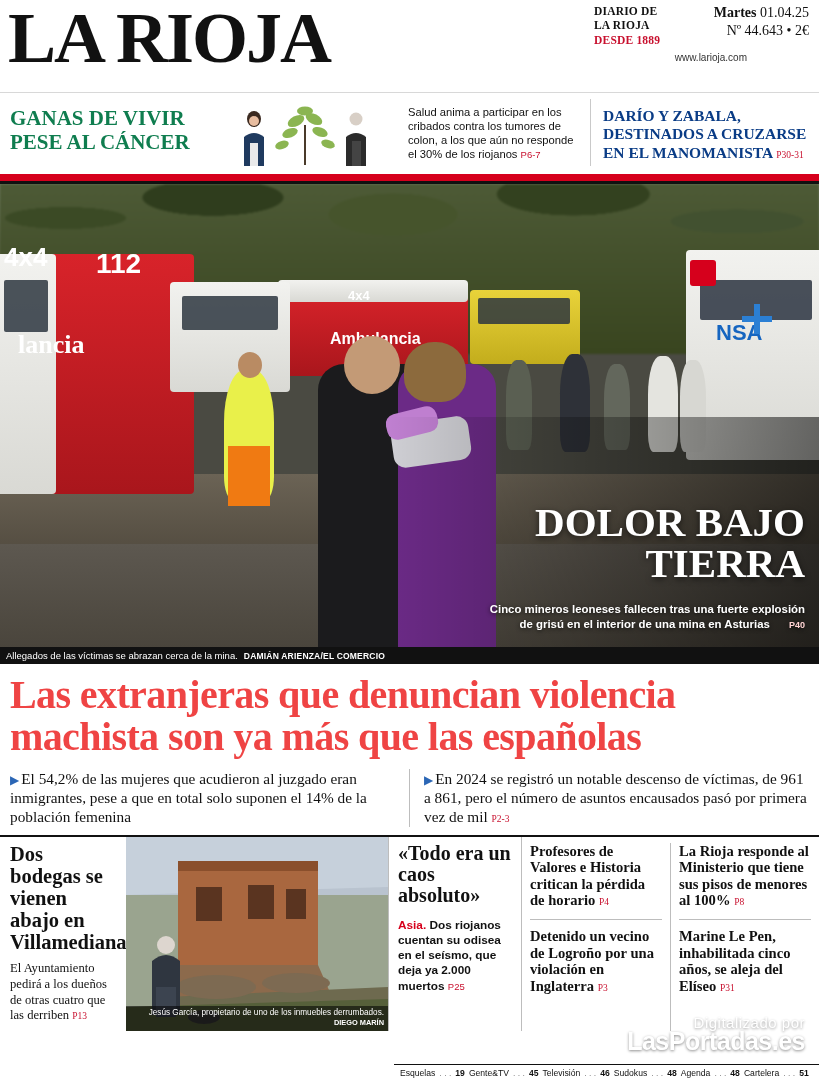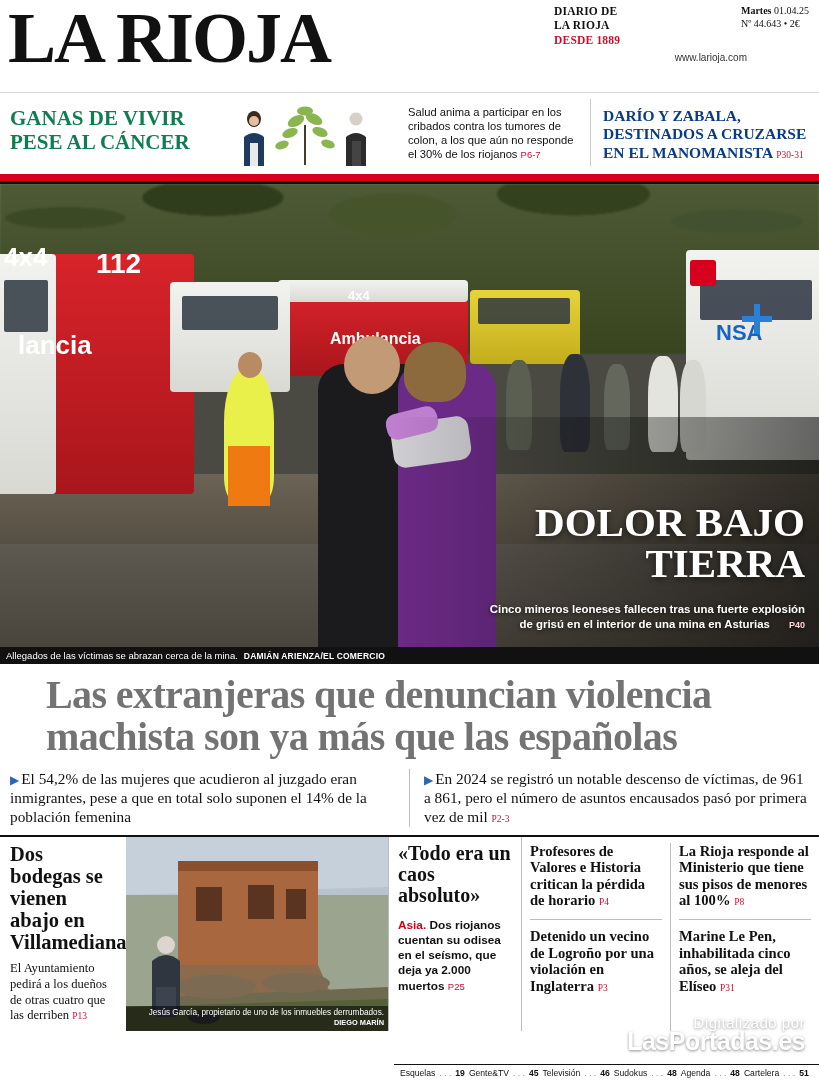--- a/index.html
+++ b/index.html
@@ -17,23 +17,23 @@
     font-family: "Liberation Serif", serif;
     font-weight: 700;
     font-size: 72px;
     letter-spacing: -2px;
     line-height: 0.95;
     color: #111;
     position: absolute; left: 8px; top: 4px;
   }
   .masthead-right { position:absolute; right: 10px; top: 4px; width: 255px; }
   .mh-row { display:flex; justify-content: space-between; align-items: flex-start; }
-  .mh-left-col { font-size: 11.5px; line-height: 1.22; font-weight: 700; color:#111; letter-spacing:.2px;}
+  .mh-left-col { font-size: 11.5px; line-height: 1.22; font-weight: 700; color:#111; letter-spacing:.2px;margin-left:40px;}
   .mh-desde { color: #c8102e; font-weight: 700; font-size: 11.5px; margin-top: 1px; }
-  .mh-right-col { font-size: 10px; line-height:1.3; color:#111; }
+  .mh-right-col { text-align: right; font-size: 14px; line-height:1.3; color:#111; }
   .mh-date-strong { font-weight: 700; }
   .mh-web { position:absolute; right: 72px; top: 52px; font-size: 10px; color:#333; font-family:"Liberation Sans", sans-serif;}
 
   
   .teaser {
     position: relative; height: 78px; border-top: 1px solid #d8d8d8; border-bottom: 0px;
     display:flex; align-items: stretch; padding: 6px 10px 4px 10px;
   }
   .teaser-left { width: 200px; padding-top: 8px; }
   .teaser-left .t1, .teaser-left .t2 {
@@ -93,21 +93,21 @@
     font-size: 11.4px; line-height: 1.3; text-shadow: 0 1px 4px rgba(0,0,0,.7);
   }
   .photo-sub .pg { color:#ffd3d3; font-size:9px;margin-left:16px; }
 
   
   .main-head {
     padding: 10px 10px 4px 10px;
   }
   .main-head h1 {
     font-family:"Liberation Serif", serif; font-weight:700;
-    font-size: 40px; line-height: 1.06; color:#737373; letter-spacing:-.6px;margin-left:36px;
+    font-size: 40px; line-height: 1.06; color:#ef4444; letter-spacing:-.6px;
   }
   .sub-cols { display:flex; padding: 6px 10px 8px 10px; gap: 14px; }
   .sub-col { flex:1; font-family:"Liberation Serif", serif; font-size: 15.3px; line-height:1.26; color:#111; position:relative; }
   .sub-col.second { border-left: 1px solid #bdbdbd; padding-left: 14px; }
   .tri { color:#2b66b5; font-size: 12px; margin-right: 2px; }
 
   
   .bottom { display:flex; border-top: 2px solid #111; height: 196px; }
   .b-col1 { width: 126px; padding: 6px 8px 0 10px; }
   .b-col1 h2 { font-family:"Liberation Serif", serif; font-weight:700; font-size: 20.5px; line-height:1.08; color:#111; }
@@ -236,21 +236,21 @@
       <div class="pc-sky"></div>
       <div class="pc-foliage"></div>
       <div class="pc-ground"></div>
       <div class="pc-road"></div>
 
       <div class="amb amb-red" style="left:-6px; top:70px; width:200px; height:240px;"></div>
       <div class="amb amb-white" style="left:-6px; top:70px; width:62px; height:240px;"></div>
       <div class="amb-glass" style="left:4px; top:96px; width:44px; height:52px;"></div>
       <div class="amb-txt" style="left:4px; top:58px; font-size:26px; color:#fff;">4x4</div>
       <div class="amb-txt" style="left:96px; top:64px; font-size:28px; color:#fff;">112</div>
-      <div class="amb-txt" style="left:18px; top:146px; font-size:26px; color:#fff;">lancia</div>
+      <div class="amb-txt" style="left:18px; top:146px; font-size:26px; color:#fff;font-family:Liberation Serif, serif;">lancia</div>
 
       <div class="amb amb-red" style="left:278px; top:106px; width:190px; height:86px;"></div>
       <div class="amb amb-white" style="left:278px; top:96px; width:190px; height:22px;"></div>
       <div class="amb-txt" style="left:330px; top:146px; font-size:16px; color:#fff;">Ambulancia</div>
       <div class="amb-txt" style="left:348px; top:104px; font-size:13px; color:#fff;">4x4</div>
 
       <div class="amb amb-white" style="left:170px; top:98px; width:120px; height:110px;"></div>
       <div class="amb-glass" style="left:182px; top:112px; width:96px; height:34px;"></div>
 
       <div class="amb amb-yellow" style="left:470px; top:106px; width:110px; height:74px;"></div>

